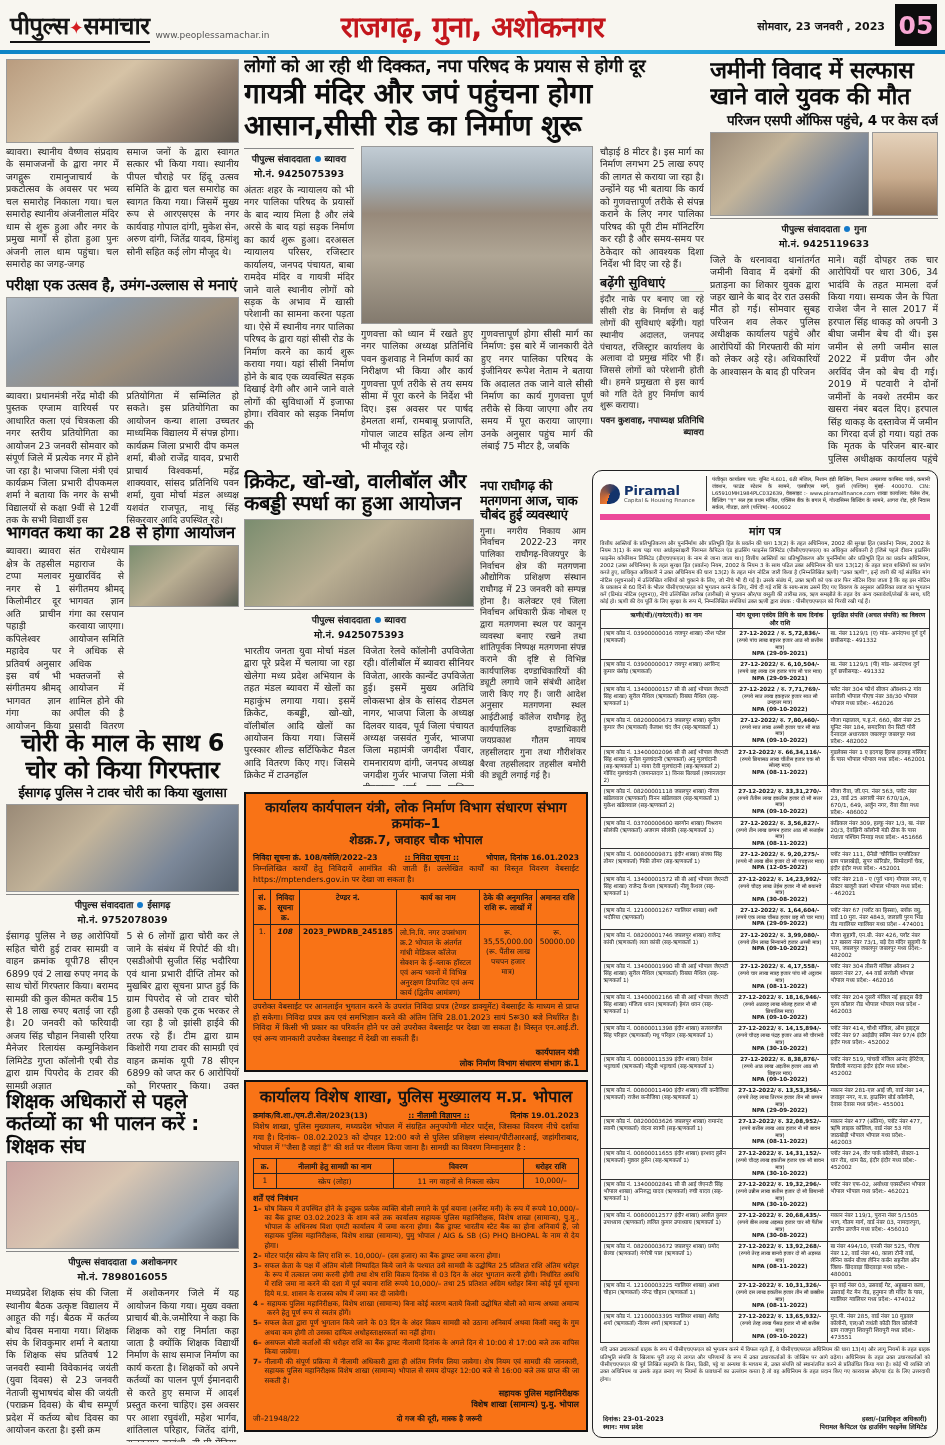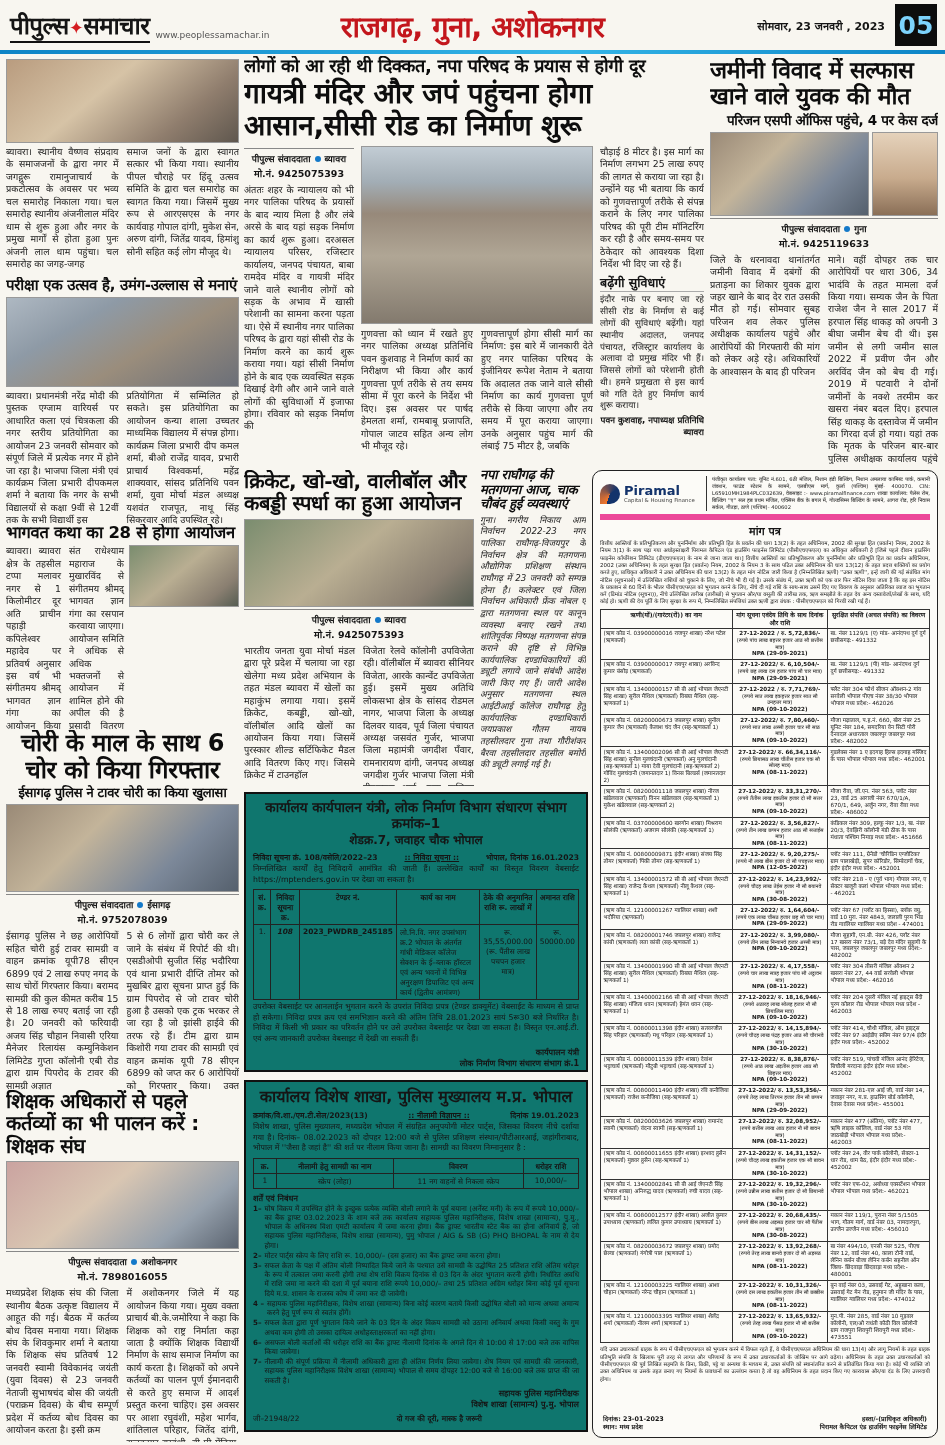--- a/index.html
+++ b/index.html
@@ -6,39 +6,39 @@
   .page{position:relative;width:945px;height:1445px;background:#f8f6f0;font-family:"DejaVu Sans","Liberation Sans",sans-serif;color:#151515;overflow:hidden;margin:0 auto;}
   .abs{position:absolute;}
   
   .mast{left:0;top:0;width:945px;height:52px;}
   .logo-wrap{position:absolute;left:10px;top:8px;display:flex;align-items:flex-end;gap:6px;}
   .logo-main{font-size:24px;font-weight:800;letter-spacing:-0.5px;border-bottom:2px solid #111;}
   .logo-main .spark{color:#d41c20;font-size:18px;}
   .logo-site{font-size:9px;color:#555;padding-bottom:3px;}
   .edition{position:absolute;left:0;right:0;top:6px;text-align:center;font-size:29px;font-weight:800;color:#c3161c;letter-spacing:-0.5px;}
   .mast-date{position:absolute;right:60px;top:18px;font-size:11px;font-weight:700;}
-  .pageno{position:absolute;right:8px;top:4px;width:42px;height:42px;background:#0d0d0d;color:#7dd3fc;font-size:25px;font-weight:800;display:flex;align-items:center;justify-content:center;}
+  .pageno{position:absolute;right:8px;top:4px;width:42px;height:42px;background:#0d0d0d;color:#f9a8d4;font-size:25px;font-weight:800;display:flex;align-items:center;justify-content:center;}
   .bluebar{position:absolute;left:0;top:50px;width:945px;height:4px;background:linear-gradient(90deg,#0d84c6,#34b5e7 60%,#0d84c6);}
   
   .hd{font-weight:800;letter-spacing:-0.3px;line-height:1.12;color:#0d0d0d;}
   .body-txt{font-size:9.3px;line-height:1.34;text-align:justify;color:#1c1c1c;}
   .cols{display:flex;gap:8px;}
   .cols>div{flex:1;min-width:0;}
   .byline{border-top:1px solid #888;margin-top:2px;padding-top:3px;text-align:center;font-size:9px;font-weight:700;}
   .byline .dot{display:inline-block;width:6px;height:6px;border-radius:50%;background:#1479c9;margin:0 4px;}
   .phone{text-align:center;font-size:9.5px;font-weight:700;padding:2px 0 4px;}
   .photo{border:1px solid #999;background:linear-gradient(135deg,#9a8a77 0%,#c3b49a 35%,#7c8899 70%,#55606d 100%);}
   .ph-cool{background:linear-gradient(150deg,#aeb8c2 0%,#8e9aa6 30%,#9a8d7c 60%,#6b6f78 100%);}
   .ph-road{background:linear-gradient(180deg,#c2ccd4 0%,#a2adb5 20%,#97897a 38%,#b0a695 62%,#837a6e 100%);}
   .ph-warm{background:linear-gradient(140deg,#b99c7f 0%,#d6c3a6 40%,#8f7d6d 75%,#5f574e 100%);}
   .ph-green{background:linear-gradient(140deg,#7b8d6f 0%,#b9ae92 45%,#8a7f71 80%,#565d52 100%);}
   .ph-pink{background:linear-gradient(140deg,#caa3a0 0%,#d9c6b2 40%,#95a0ac 75%,#5b6470 100%);}
   .portrait{background:linear-gradient(180deg,#e5d2bb 0%,#c8ab8d 55%,#8a6f57 100%);}
   
-  .notice{border:2px solid #111;background:#0f766e;padding:5px 7px;box-sizing:border-box;overflow:hidden;}
+  .notice{border:2px solid #111;background:#f97316;padding:5px 7px;box-sizing:border-box;overflow:hidden;}
   .notice .nt1{text-align:center;font-weight:800;font-size:13.5px;line-height:1.2;}
   .notice .nt2{text-align:center;font-weight:800;font-size:12px;}
   .nrow{display:flex;justify-content:space-between;font-size:7.6px;font-weight:700;margin-top:4px;}
   .nrow .mid{text-decoration:underline;}
   .ntxt{font-size:7.8px;line-height:1.35;text-align:justify;margin-top:2px;}
   table.ntab{width:100%;border-collapse:collapse;margin-top:4px;font-size:7.4px;}
   table.ntab th,table.ntab td{border:1px solid #222;padding:2px 3px;vertical-align:top;}
   table.ntab th{font-weight:700;text-align:center;}
   .sign-blk{text-align:right;font-size:8px;font-weight:700;line-height:1.35;margin-top:4px;}
   .foot-row{display:flex;justify-content:space-between;align-items:flex-end;font-size:7.4px;margin-top:3px;}
@@ -183,21 +183,21 @@
     <div class="hd" style="font-size:20px;">क्रिकेट, खो-खो, वालीबॉल और कबड्डी स्पर्धा का हुआ आयोजन</div>
     <div class="photo ph-green" style="height:86px;margin:4px 0 2px;"></div>
     <div class="byline"><span>पीपुल्स संवाददाता</span><span class="dot"></span><span>ब्यावरा</span></div>
     <div class="phone">मो.नं. 9425075393</div>
     <div class="cols body-txt">
       <div>भारतीय जनता युवा मोर्चा मंडल द्वारा पूरे प्रदेश में चलाया जा रहा खेलेगा मध्य प्रदेश अभियान के तहत मंडल ब्यावरा में खेलों का महाकुंभ लगाया गया। इसमें क्रिकेट, कबड्डी, खो-खो, वॉलीबॉल आदि खेलों का आयोजन किया गया। जिसमें पुरस्कार शील्ड सर्टिफिकेट मैडल आदि वितरण किए गए। जिसमे क्रिकेट में टाउनहॉल</div>
       <div>विजेता रेलवे कॉलोनी उपविजेता रही। वॉलीबॉल में ब्यावरा सीनियर विजेता, आरके कान्वेंट उपविजेता हुई। इसमें मुख्य अतिथि लोकसभा क्षेत्र के सांसद रोडमल नागर, भाजपा जिला के अध्यक्ष दिलवर यादव, पूर्व जिला पंचायत अध्यक्ष जसवंत गुर्जर, भाजपा जिला महामंत्री जगदीश पँवार, रामनारायण दांगी, जनपद अध्यक्ष जगदीश गुर्जर भाजपा जिला मंत्री दीपकमल शर्मा, नगर पालिका अध्यक्ष प्रतिनिधी पवन कुशवाह आदि शामिल हुए।</div>
     </div>
   </div>
 
-  <div class="abs" style="left:480px;top:468px;width:106px;height:316px;overflow:hidden;font-style:italic;">
+  <div class="abs" style="left:480px;top:479px;width:106px;height:316px;overflow:hidden;">
     <div class="hd" style="font-size:13px;">नपा राघौगढ़ की मतगणना आज, चाक चौबंद हुई व्यवस्थाएं</div>
     <div class="body-txt" style="font-size:8.7px;margin-top:3px;">गुना। नगरीय निकाय आम निर्वाचन 2022-23 नगर पालिका राघौगढ़-विजयपुर के निर्वाचन क्षेत्र की मतगणना औद्योगिक प्रशिक्षण संस्थान राघौगढ़ में 23 जनवरी को सम्पन्न होना है। कलेक्टर एवं जिला निर्वाचन अधिकारी फ्रेंक नोबल ए द्वारा मतगणना स्थल पर कानून व्यवस्था बनाए रखने तथा शांतिपूर्वक निष्पक्ष मतगणना संपन्न कराने की दृष्टि से विभिन्न कार्यपालिक दण्डाधिकारियों की ड्यूटी लगाये जाने संबंधी आदेश जारी किए गए हैं। जारी आदेश अनुसार मतगणना स्थल आईटीआई कॉलेज राघौगढ़ हेतु कार्यपालिक दण्डाधिकारी जयप्रकाश गौतम नायब तहसीलदार गुना तथा गौरीशंकर बैरवा तहसीलदार तहसील बमोरी की ड्यूटी लगाई गई है।</div>
   </div>
 
   <div class="abs ad" style="left:592px;top:470px;width:346px;height:968px;">
     <div class="ad-head">
       <div class="brand">
         <div class="mark"></div>
         <div>
           <div class="bn">Piramal</div>

